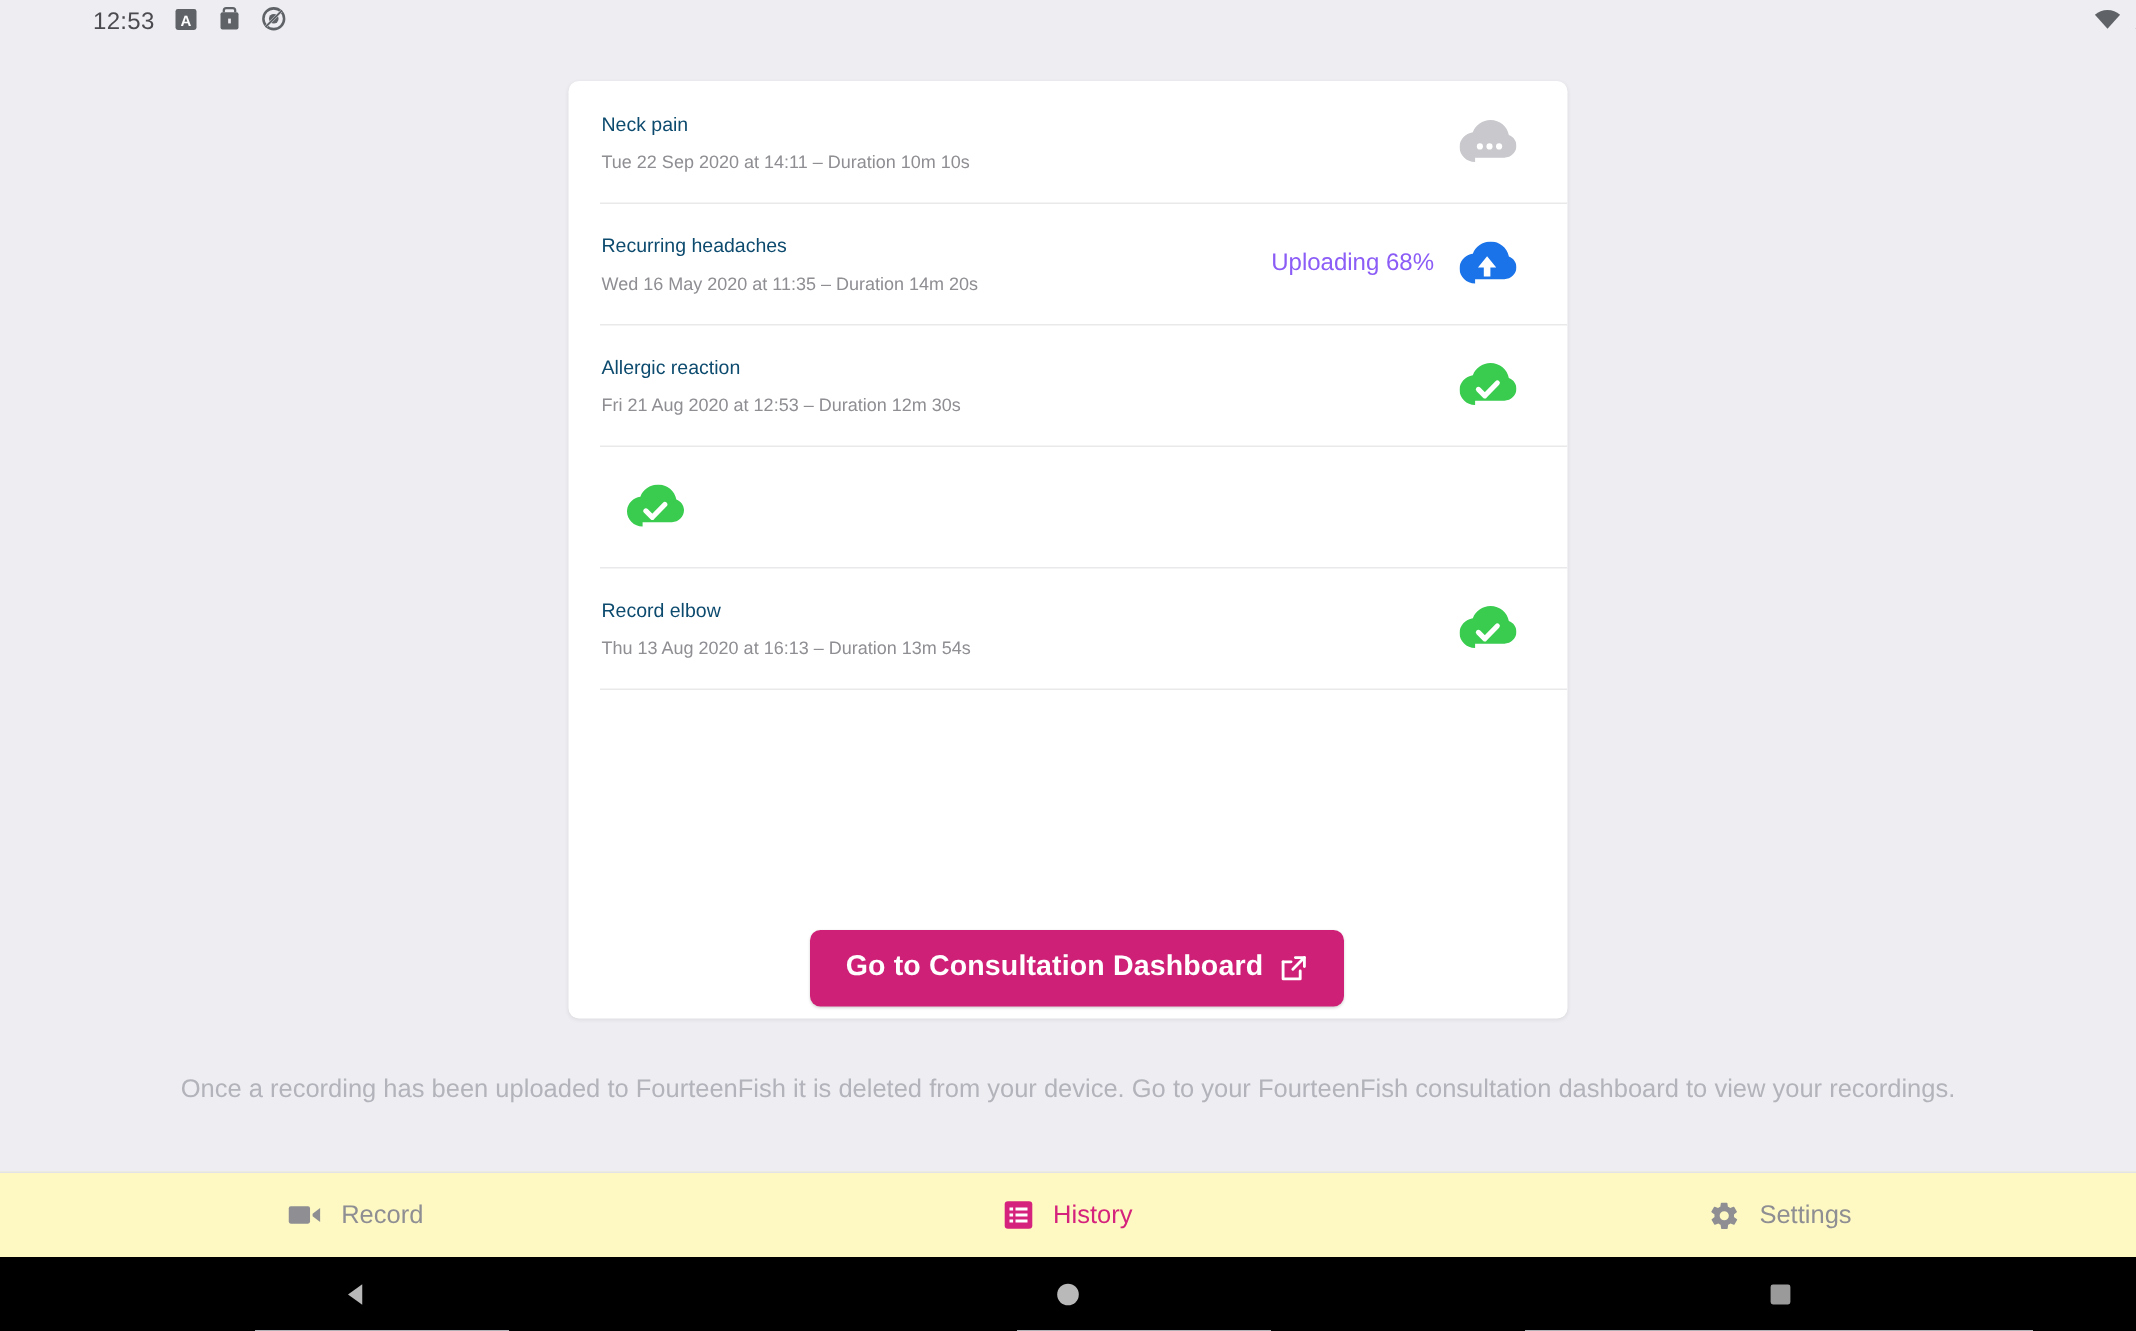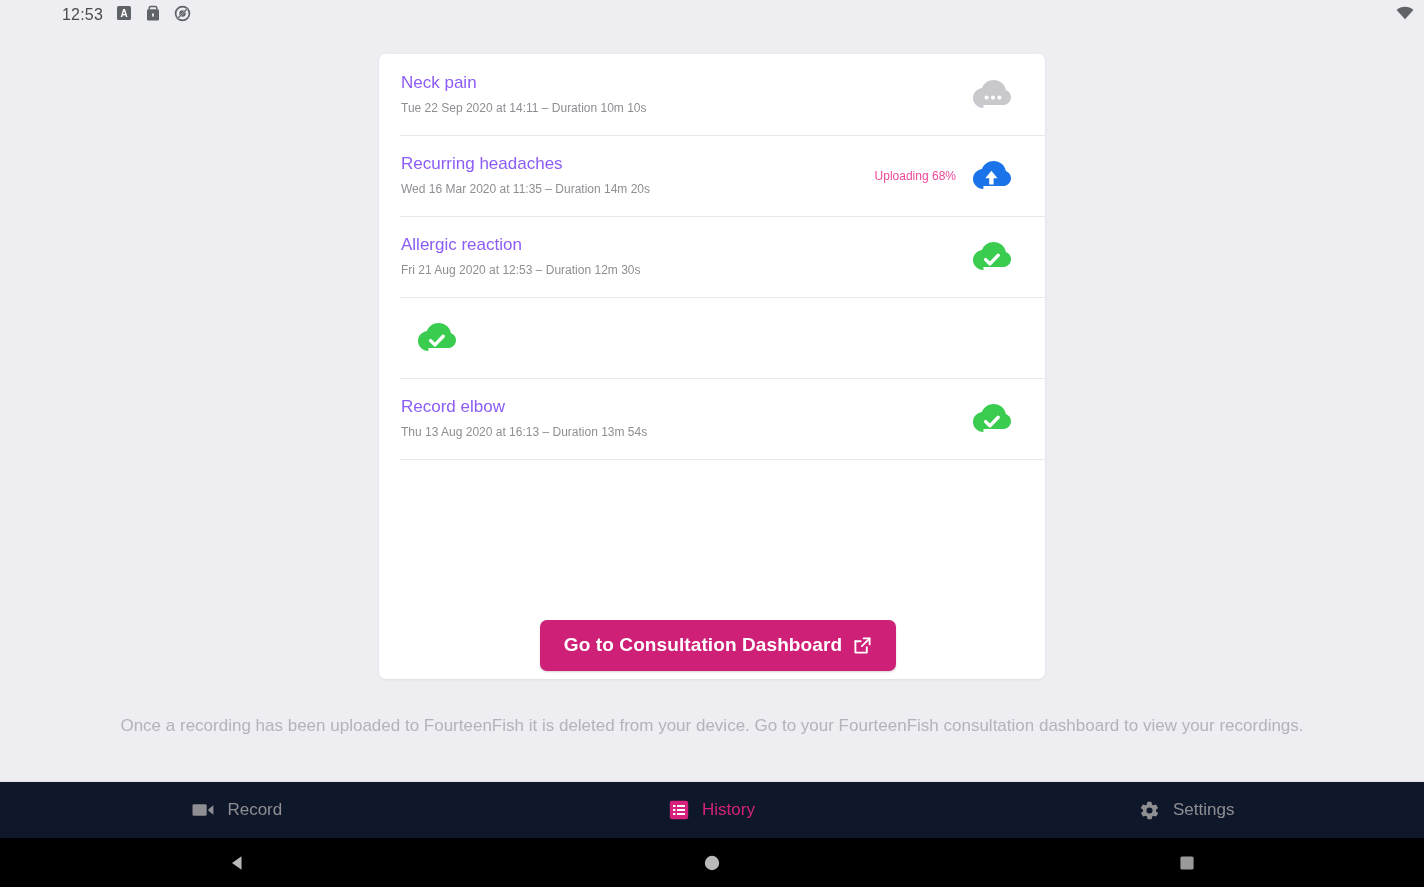--- a/index.html
+++ b/index.html
@@ -81,40 +81,40 @@
   .rec-list { position: relative; }
   .rec-list::after {
     top: 405px;
     left: 21px;
     right: 0;
   }
 
   .rec-text { flex: 1 1 auto; min-width: 0; }
 
   .rec-title {
-    font-size: 17px;
-    color: #8b5cf6;
+    font-size: 13px;
+    color: #0c4a6e;
     line-height: 22px;
     margin-bottom: 4px;
   }
   .rec-sub {
     font-size: 12px;
     color: #8e8e93;
     line-height: 20px;
   }
 
   .rec-right {
     display: flex;
     align-items: center;
     gap: 16px;
     flex: 0 0 auto;
   }
   .rec-status-label {
-    font-size: 12px;
-    color: #ec4899;
+    font-size: 16px;
+    color: #8b5cf6;
     white-space: nowrap;
   }
 
   .cloud-wrap {
     width: 40px;
     height: 40px;
     display: flex;
     align-items: center;
     justify-content: center;
   }
@@ -157,21 +157,21 @@
     line-height: 20px;
   }
 
   
   .tabbar {
     position: absolute;
     left: 0;
     top: 781px;
     width: 1424px;
     height: 57px;
-    background: #0f172a;
+    background: #fef9c3;
     display: flex;
     align-items: center;
     border-top: 1px solid #e3e3e7;
   }
   .tab {
     flex: 1 1 0;
     display: flex;
     align-items: center;
     justify-content: center;
     gap: 13px;
@@ -275,21 +275,21 @@
             <circle cx="20.0" cy="17.6" r="2.05" fill="#ffffff"></circle>
             <circle cx="26.4" cy="17.6" r="2.05" fill="#ffffff"></circle>
           </svg>
         </span>
       </div>
     </div>
 
     <div class="rec-row">
       <div class="rec-text">
         <div class="rec-title">Recurring headaches</div>
-        <div class="rec-sub">Wed 16 Mar 2020 at 11:35 – Duration 14m 20s</div>
+        <div class="rec-sub">Wed 16 May 2020 at 11:35 – Duration 14m 20s</div>
       </div>
       <div class="rec-right">
         <span class="rec-status-label">Uploading 68%</span>
         <span class="cloud-wrap">
           <svg width="38" height="30" viewBox="0 0 38 30">
             <path d="M10.4 28C4.66 28 0 23.53 0 18.02c0-5.02 3.86-9.18 8.9-9.9C10.64 3.4 15.3 0 20.7 0c6.1 0 11.2 4.3 12.2 9.98C35.9 11.1 38 13.9 38 17.2c0 4.3-3.6 7.9-8.1 7.9H10.4Z" fill="#1a73e8"></path>
             <path d="M16.2 23.4v-6.1h-3.9L18.4 9.8l6.1 7.5h-3.9v6.1Z" fill="#ffffff"></path>
           </svg>
         </span>
       </div>

